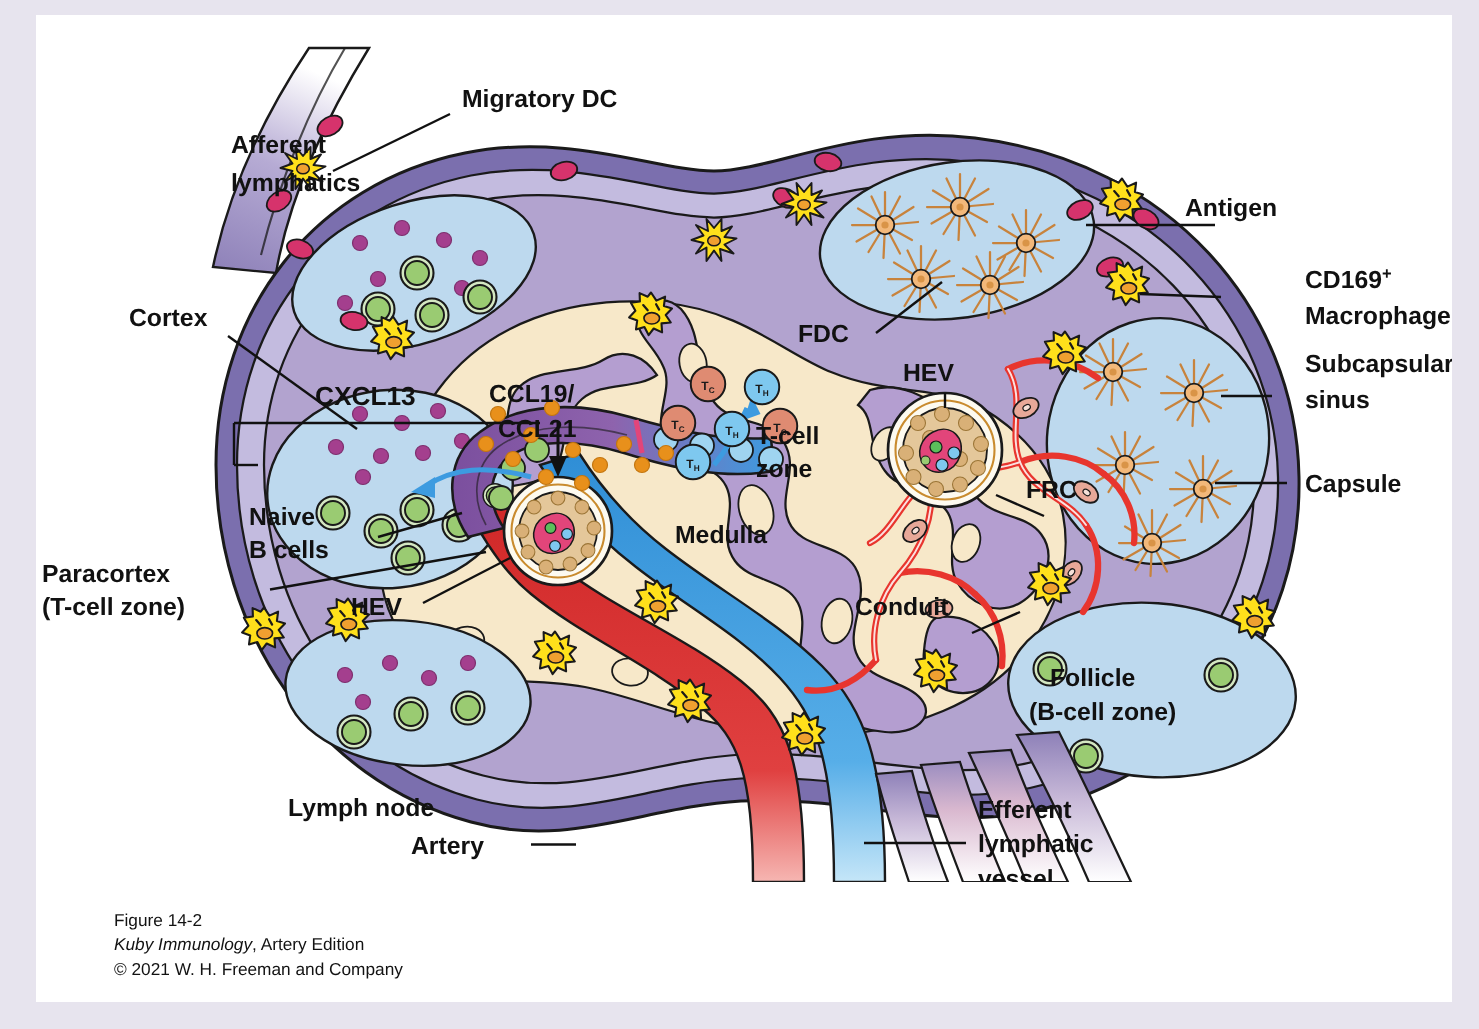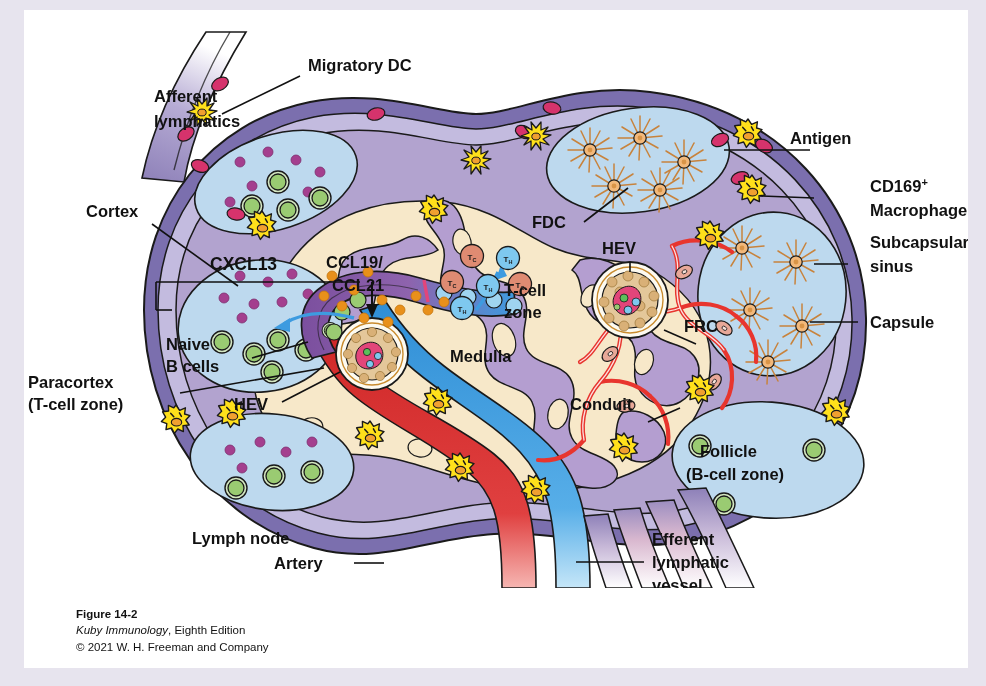--- a/index.html
+++ b/index.html
@@ -15,21 +15,21 @@
     width:944px;height:658px;
     background:#ffffff;
   }
   #figure-area{
     position:absolute;left:0;top:0;width:944px;height:578px;
   }
   #caption{
     position:absolute;left:52px;top:596px;
     font-size:11.5px;color:#121212;line-height:1.42;
   }
-  #caption .fig-num{font-weight:bold;font-size:11.5px;}
+  #caption .fig-num{font-weight:normal;font-size:11.5px;}
   #caption .book{font-style:italic;}
   svg{display:block;}
   .lbl{
     font-family:"Liberation Sans", sans-serif;
     font-weight:bold;
     fill:#111111;
   }
   .lbl-18{font-size:17.5px;}
   .lbl-17{font-size:16.5px;}
   .celltxt{font-family:"Liberation Sans", sans-serif;font-weight:bold;font-size:8px;fill:#1a1a1a;}
@@ -562,17 +562,17 @@
     <text class="lbl lbl-17" x="440" y="592">Vein</text>
     <text class="lbl lbl-17" x="628" y="535">Efferent</text>
     <text class="lbl lbl-17" x="628" y="558">lymphatic</text>
     <text class="lbl lbl-17" x="628" y="581">vessel</text>
 
   </svg>
   </div>
 
   <div id="caption">
     <div class="fig-num">Figure 14-2</div>
-    <div><span class="book">Kuby Immunology</span><span>, Eighth Edition</span></div>
+    <div><span class="book">Kuby Immunology</span><span>, Artery Edition</span></div>
     <div>© 2021 W. H. Freeman and Company</div>
   </div>
 
 </div>
 
 </body></html>

